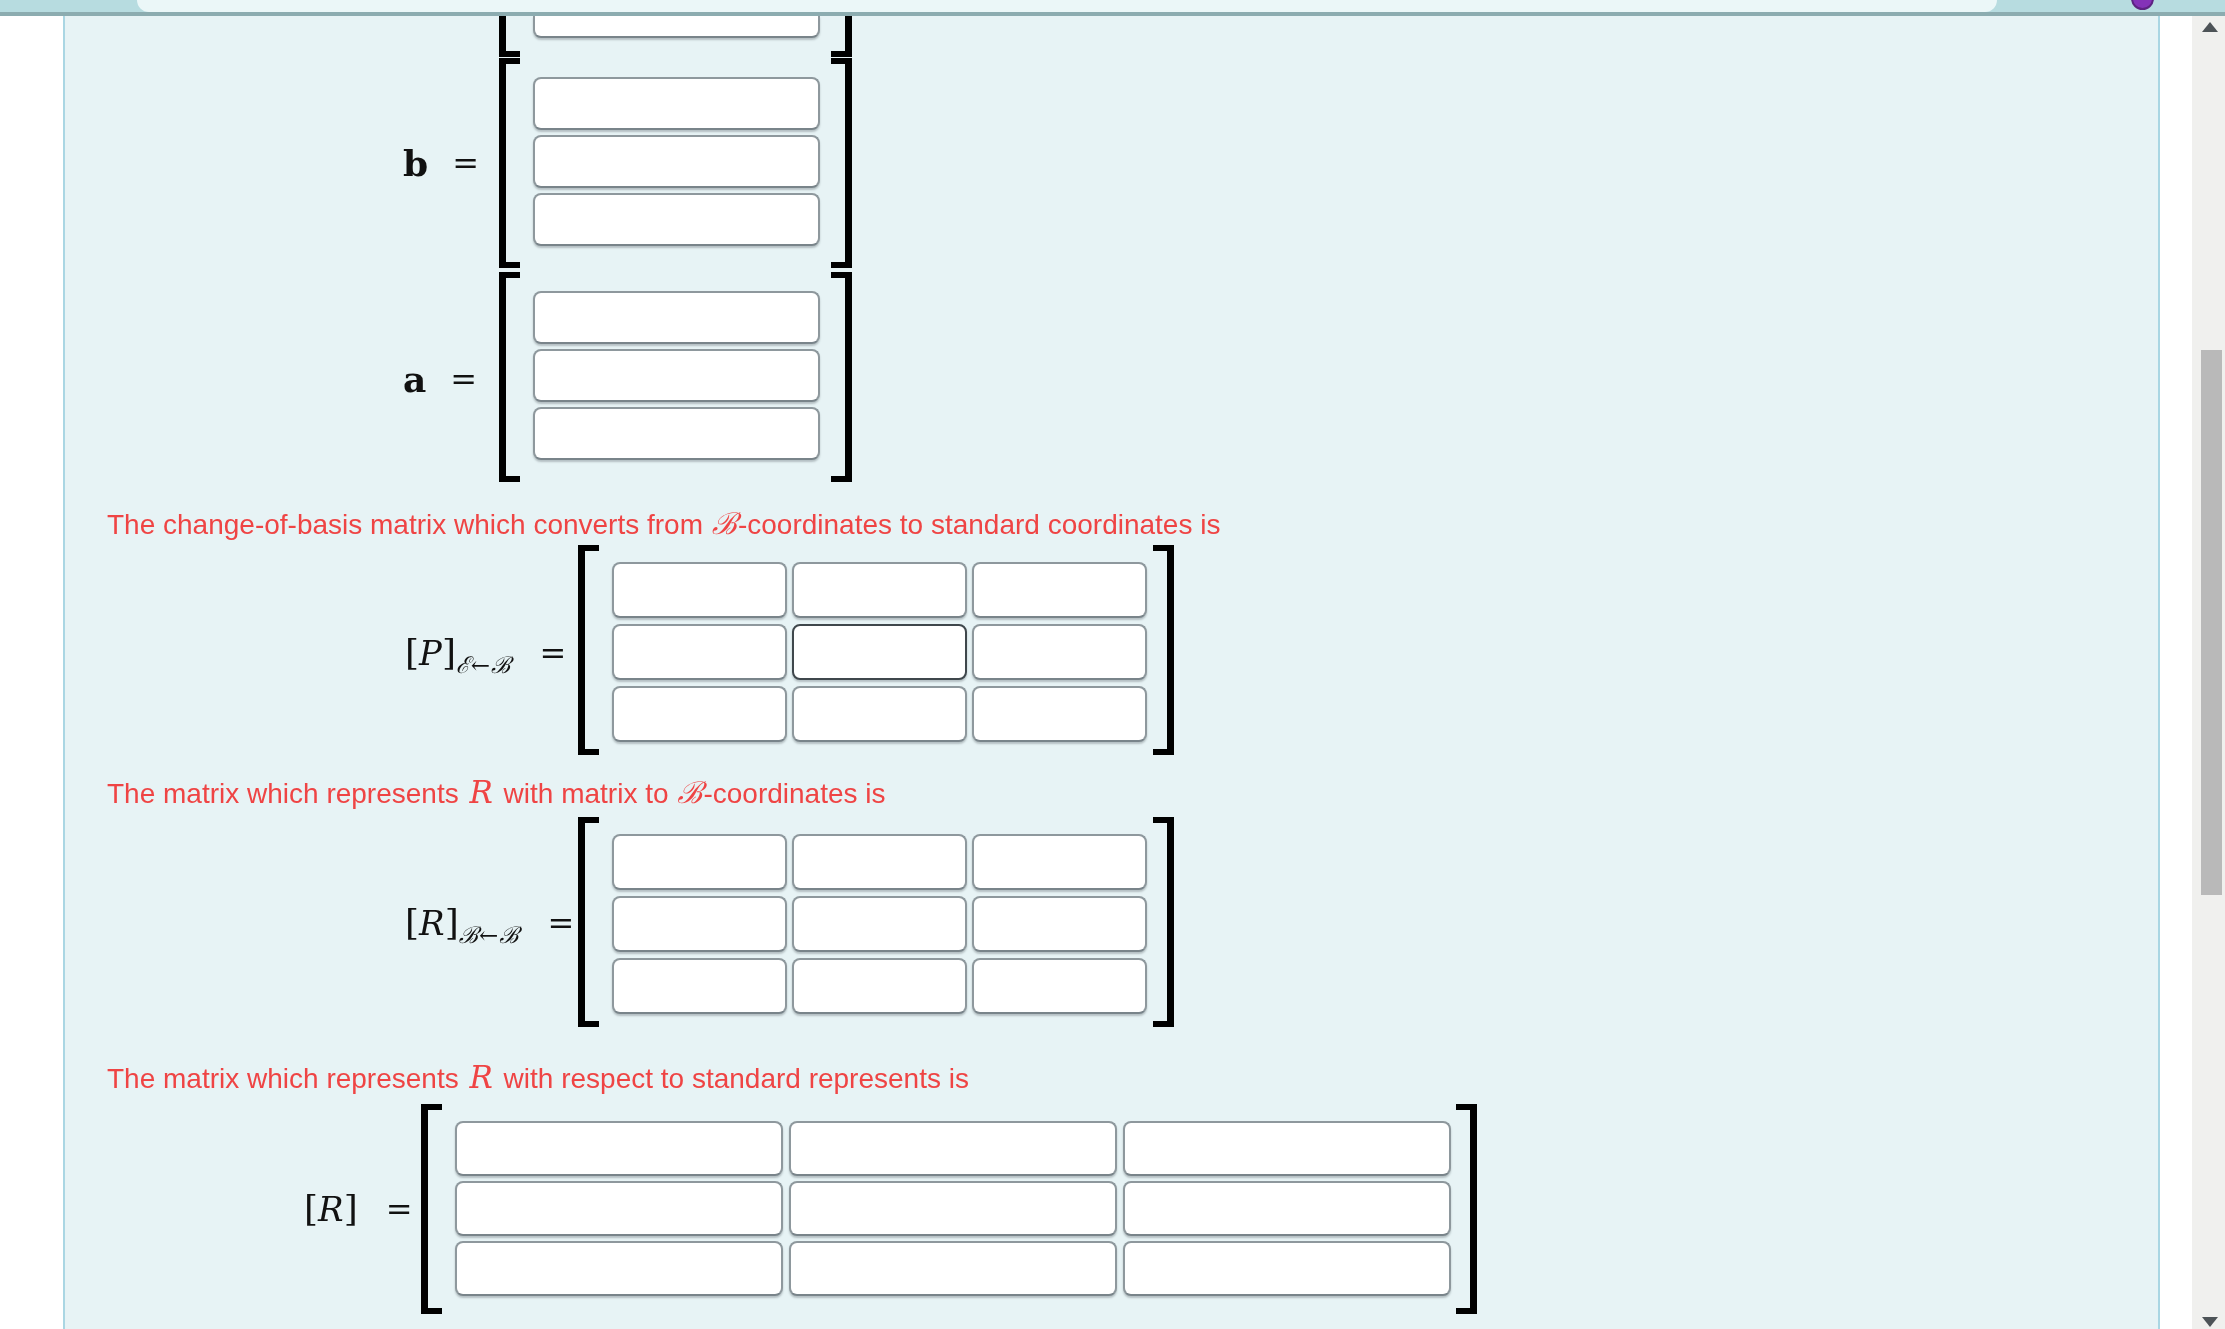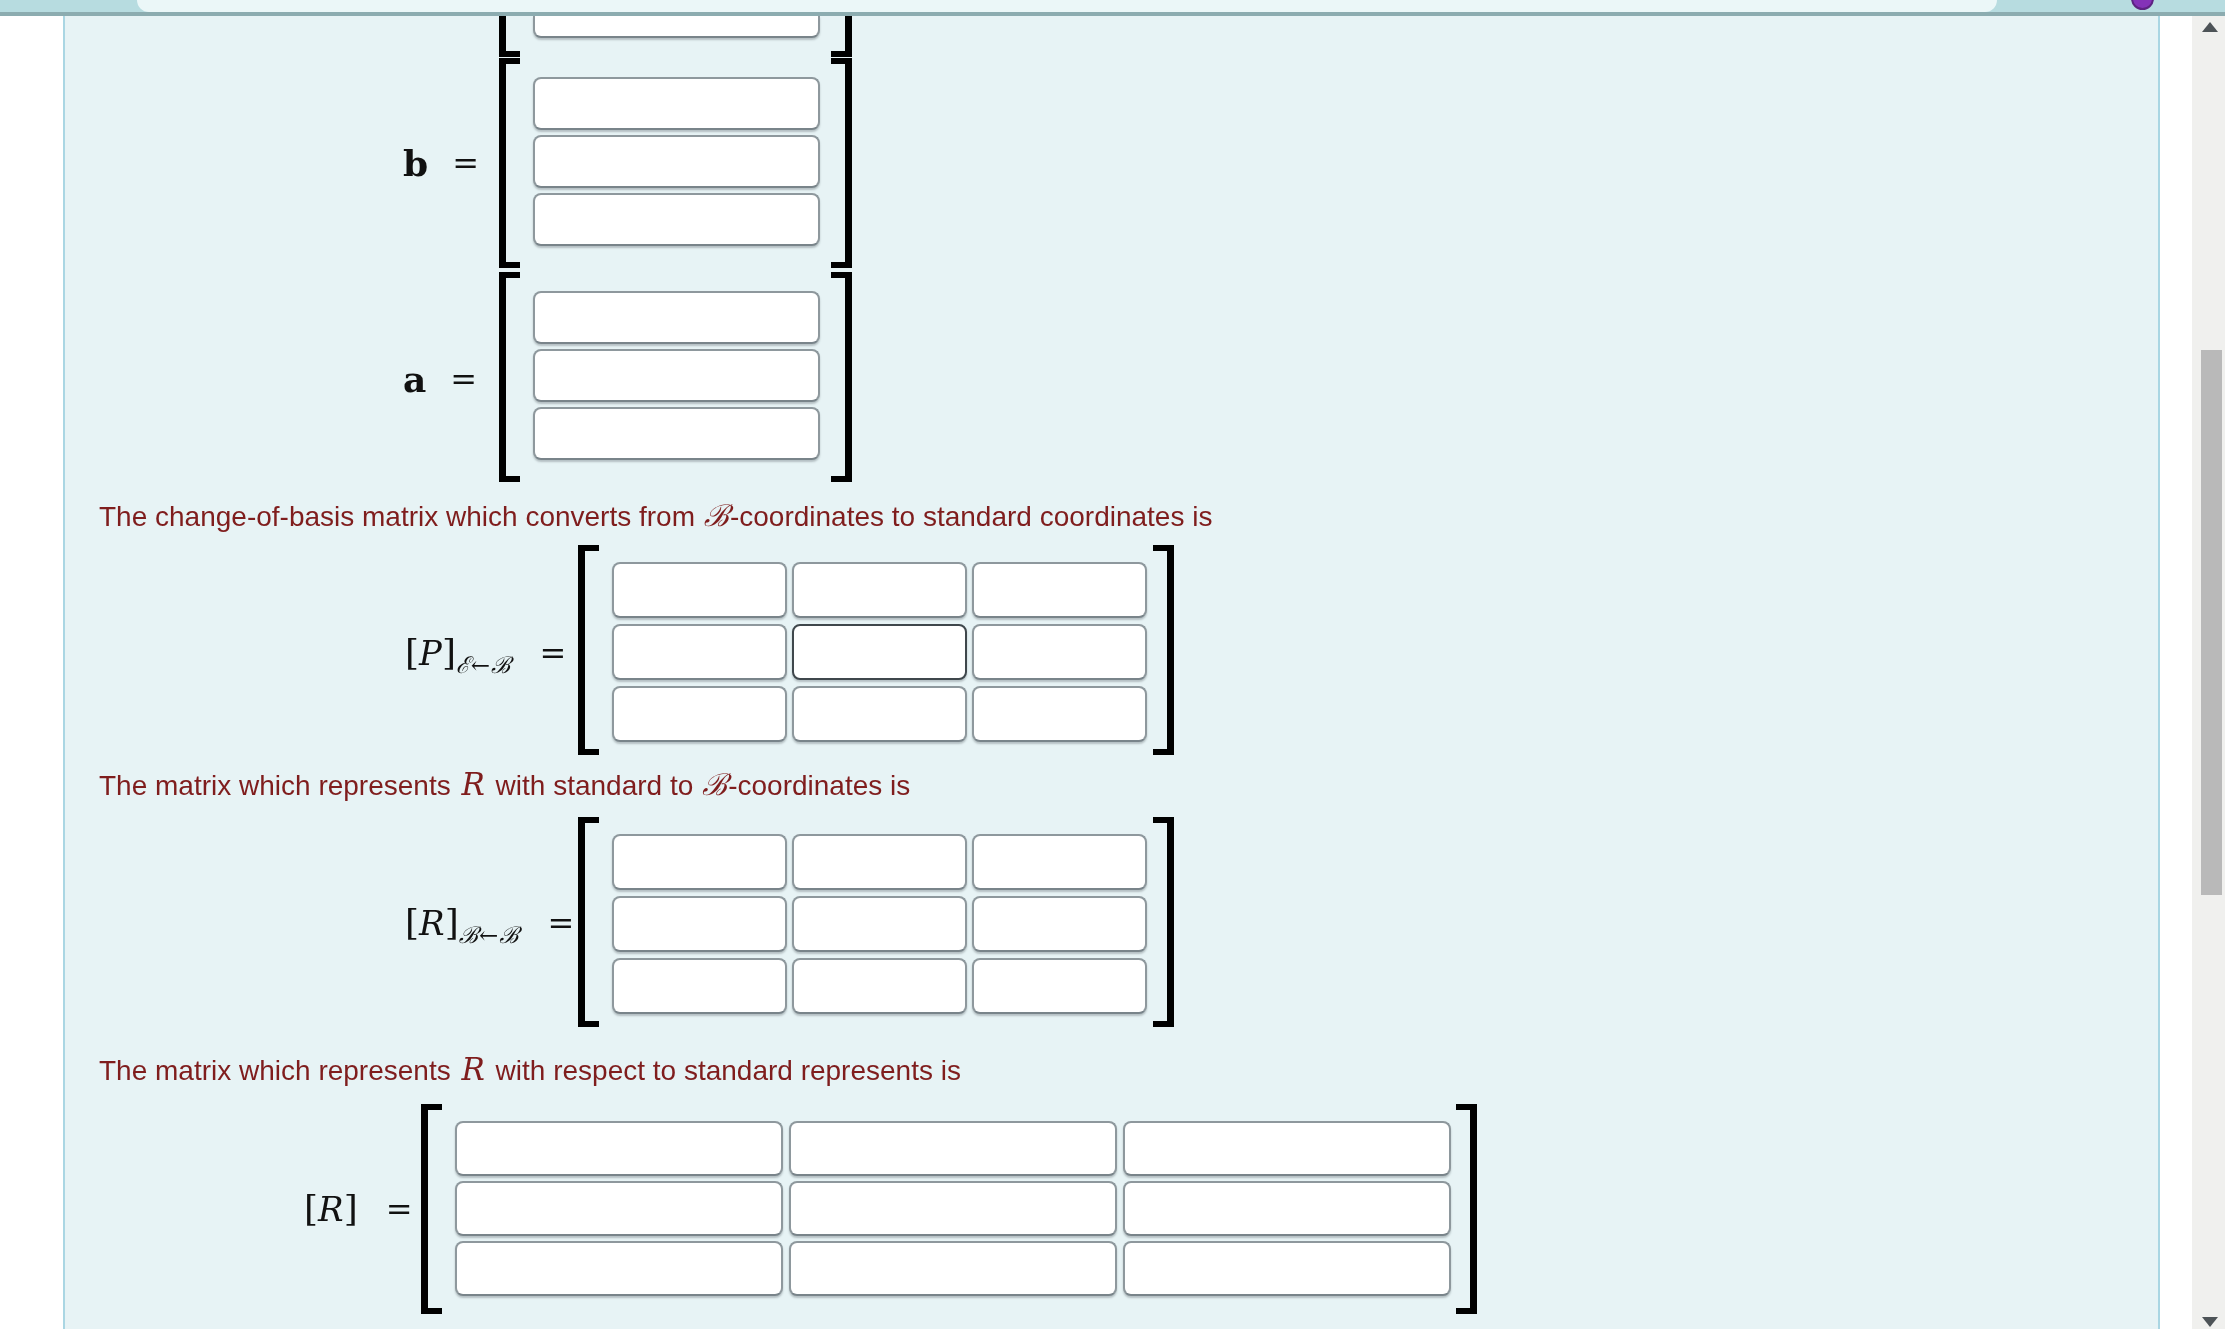--- a/index.html
+++ b/index.html
@@ -45,21 +45,21 @@
   
   .vlabel{position:absolute;transform:translateY(-50%);display:flex;align-items:center;color:#111;}
   .vlabel .bold{font:bold 36px "DejaVu Serif", serif;}
   .vlabel .eq{font:32px "DejaVu Serif", serif;margin-left:24px;}
   .mlabel{position:absolute;transform:translateY(-50%);display:flex;align-items:center;color:#111;white-space:nowrap;}
   .mlabel .lb{font:36px "DejaVu Serif", serif;}
   .mlabel .lvar{font:italic 34px "DejaVu Serif", serif;}
   .mlabel .lsub{font:italic 23px "DejaVu Serif", serif;transform:translateY(11px);letter-spacing:1px;}
   .mlabel .leq{font:32px "DejaVu Serif", serif;margin-left:28px;}
   
-  .sentence{position:absolute;margin:0;color:#7f1d1d;font:28px "Liberation Sans", sans-serif;white-space:nowrap;}
+  .sentence{position:absolute;margin:8px;color:#ef4444;font:28px "Liberation Sans", sans-serif;white-space:nowrap;}
   .sentence .mvar{font:italic 31px "DejaVu Serif", serif;padding:0 3px;}
   .sentence .mscript{font:italic 30px "DejaVu Serif", serif;padding:0 1px;}
 </style>
 </head>
 <body>
 
 <div class="topbar"></div>
 <div class="topbar-tab"></div>
 <div class="purple-dot"></div>
 <div class="topbar-line"></div>
@@ -109,21 +109,21 @@
     <input type="text" style="">
     <input type="text" style="">
     <input type="text" style="">
     <input type="text" class="focused" style="">
     <input type="text" style="">
     <input type="text" style="">
     <input type="text" style="">
     <input type="text" style="">
   </div>
 
-<p class="sentence" style="left:99px;top:763px;"><span class="t">The matrix which represents </span><span class="mvar">R</span><span class="t"> with standard to </span><span class="mscript">ℬ</span><span class="t">-coordinates is</span></p>
+<p class="sentence" style="left:99px;top:763px;"><span class="t">The matrix which represents </span><span class="mvar">R</span><span class="t"> with matrix to </span><span class="mscript">ℬ</span><span class="t">-coordinates is</span></p>
 <div class="mlabel" style="left:405px;top:922px;">
   <span class="lb">[</span>
   <span class="lvar">R</span>
   <span class="lb">]</span>
   <span class="lsub">ℬ←ℬ</span>
   <span class="leq">=</span>
 </div>
 <div class="brk l" style="left:578px;top:817px;"></div>
 <div class="brk r" style="left:1153px;top:817px;"></div>
 <div class="mgrid" style="left:612px;top:834px;grid-template-columns:175px 175px 175px;grid-auto-rows:56px;column-gap:5px;row-gap:6px;">

